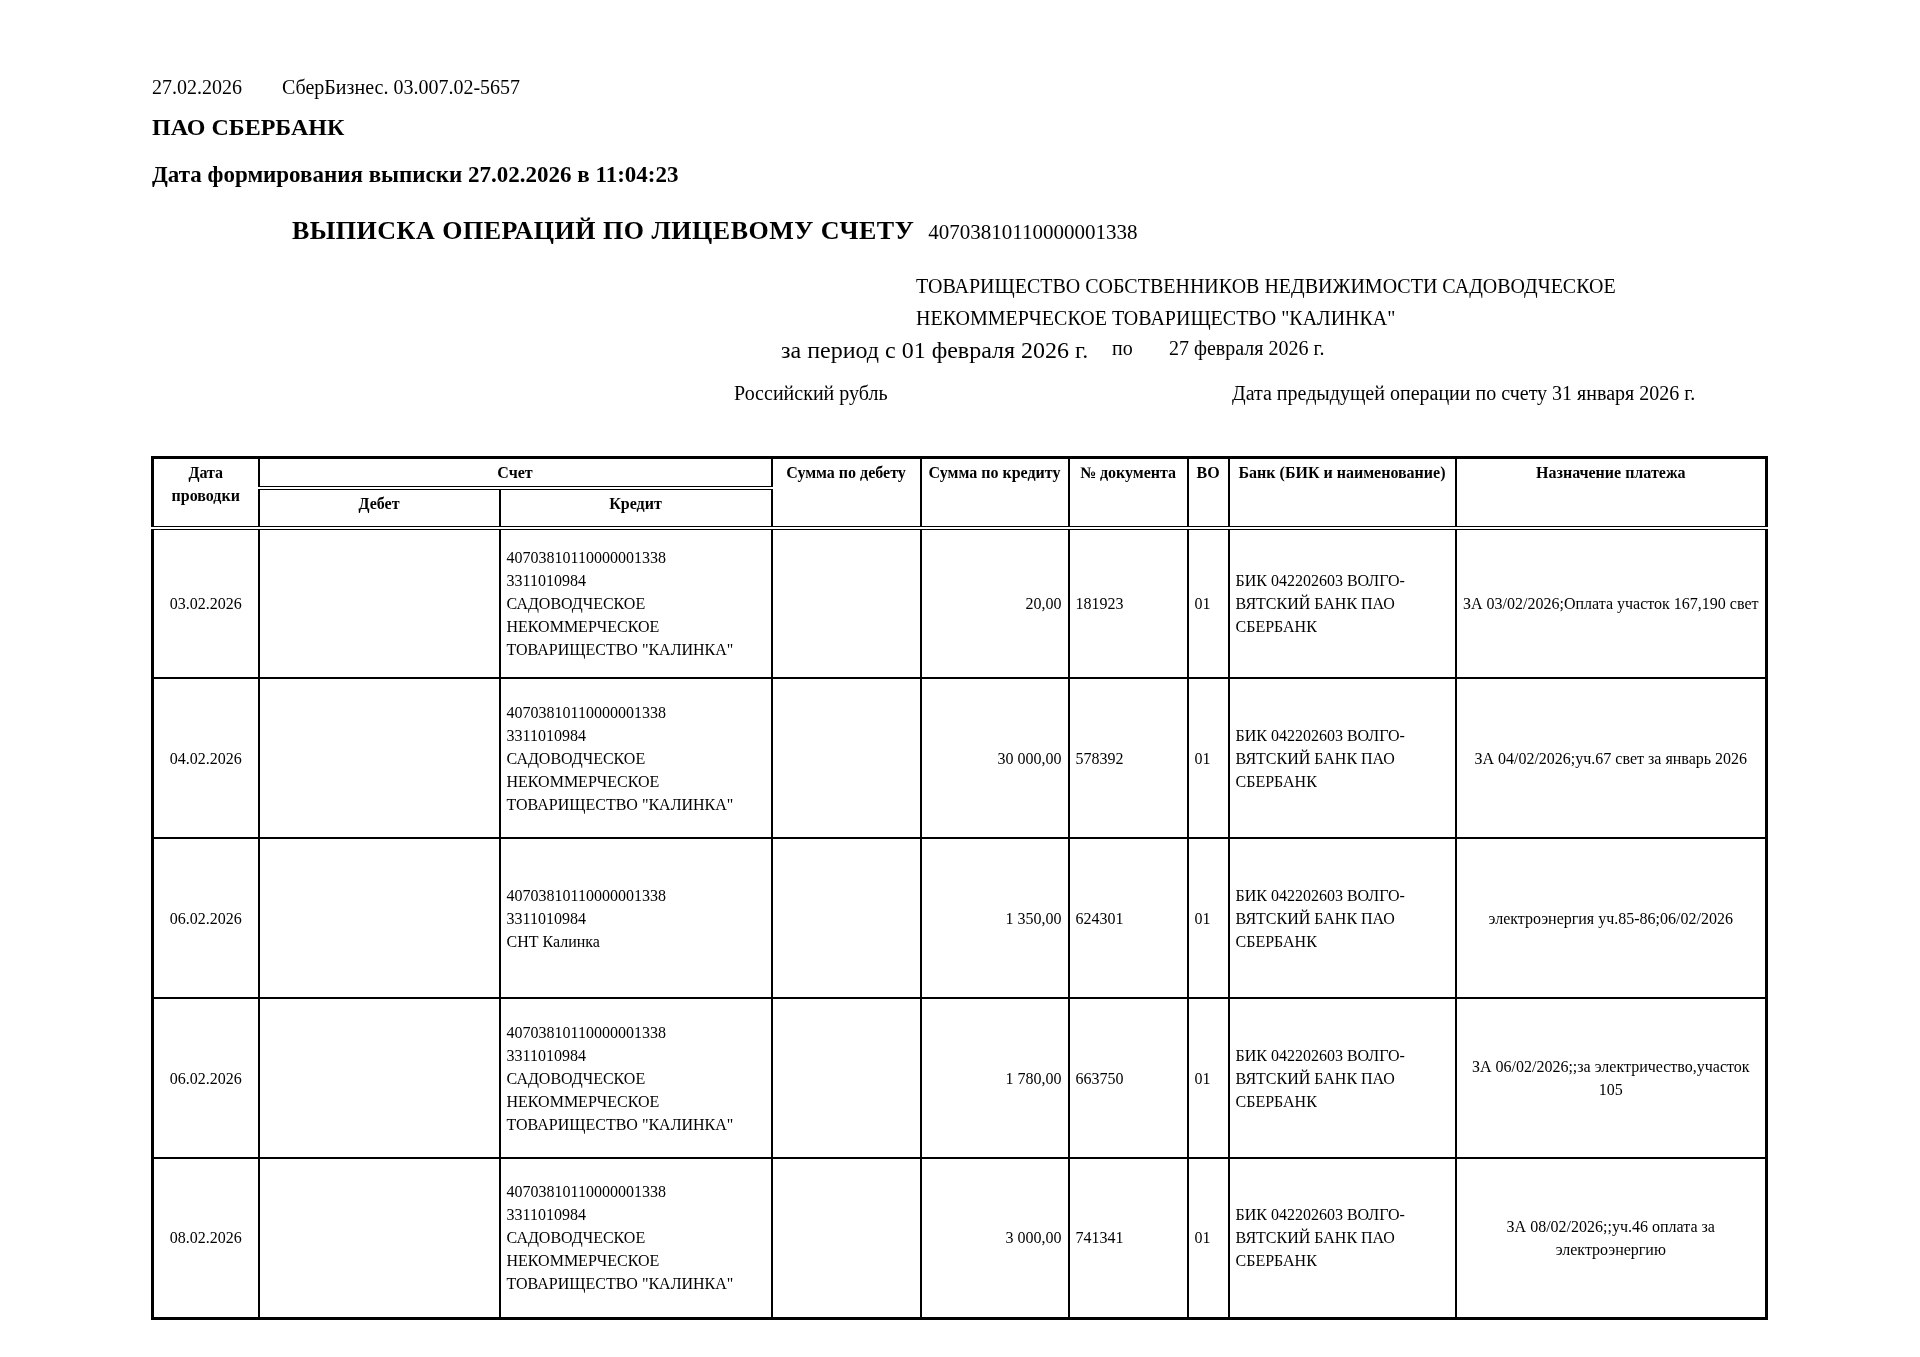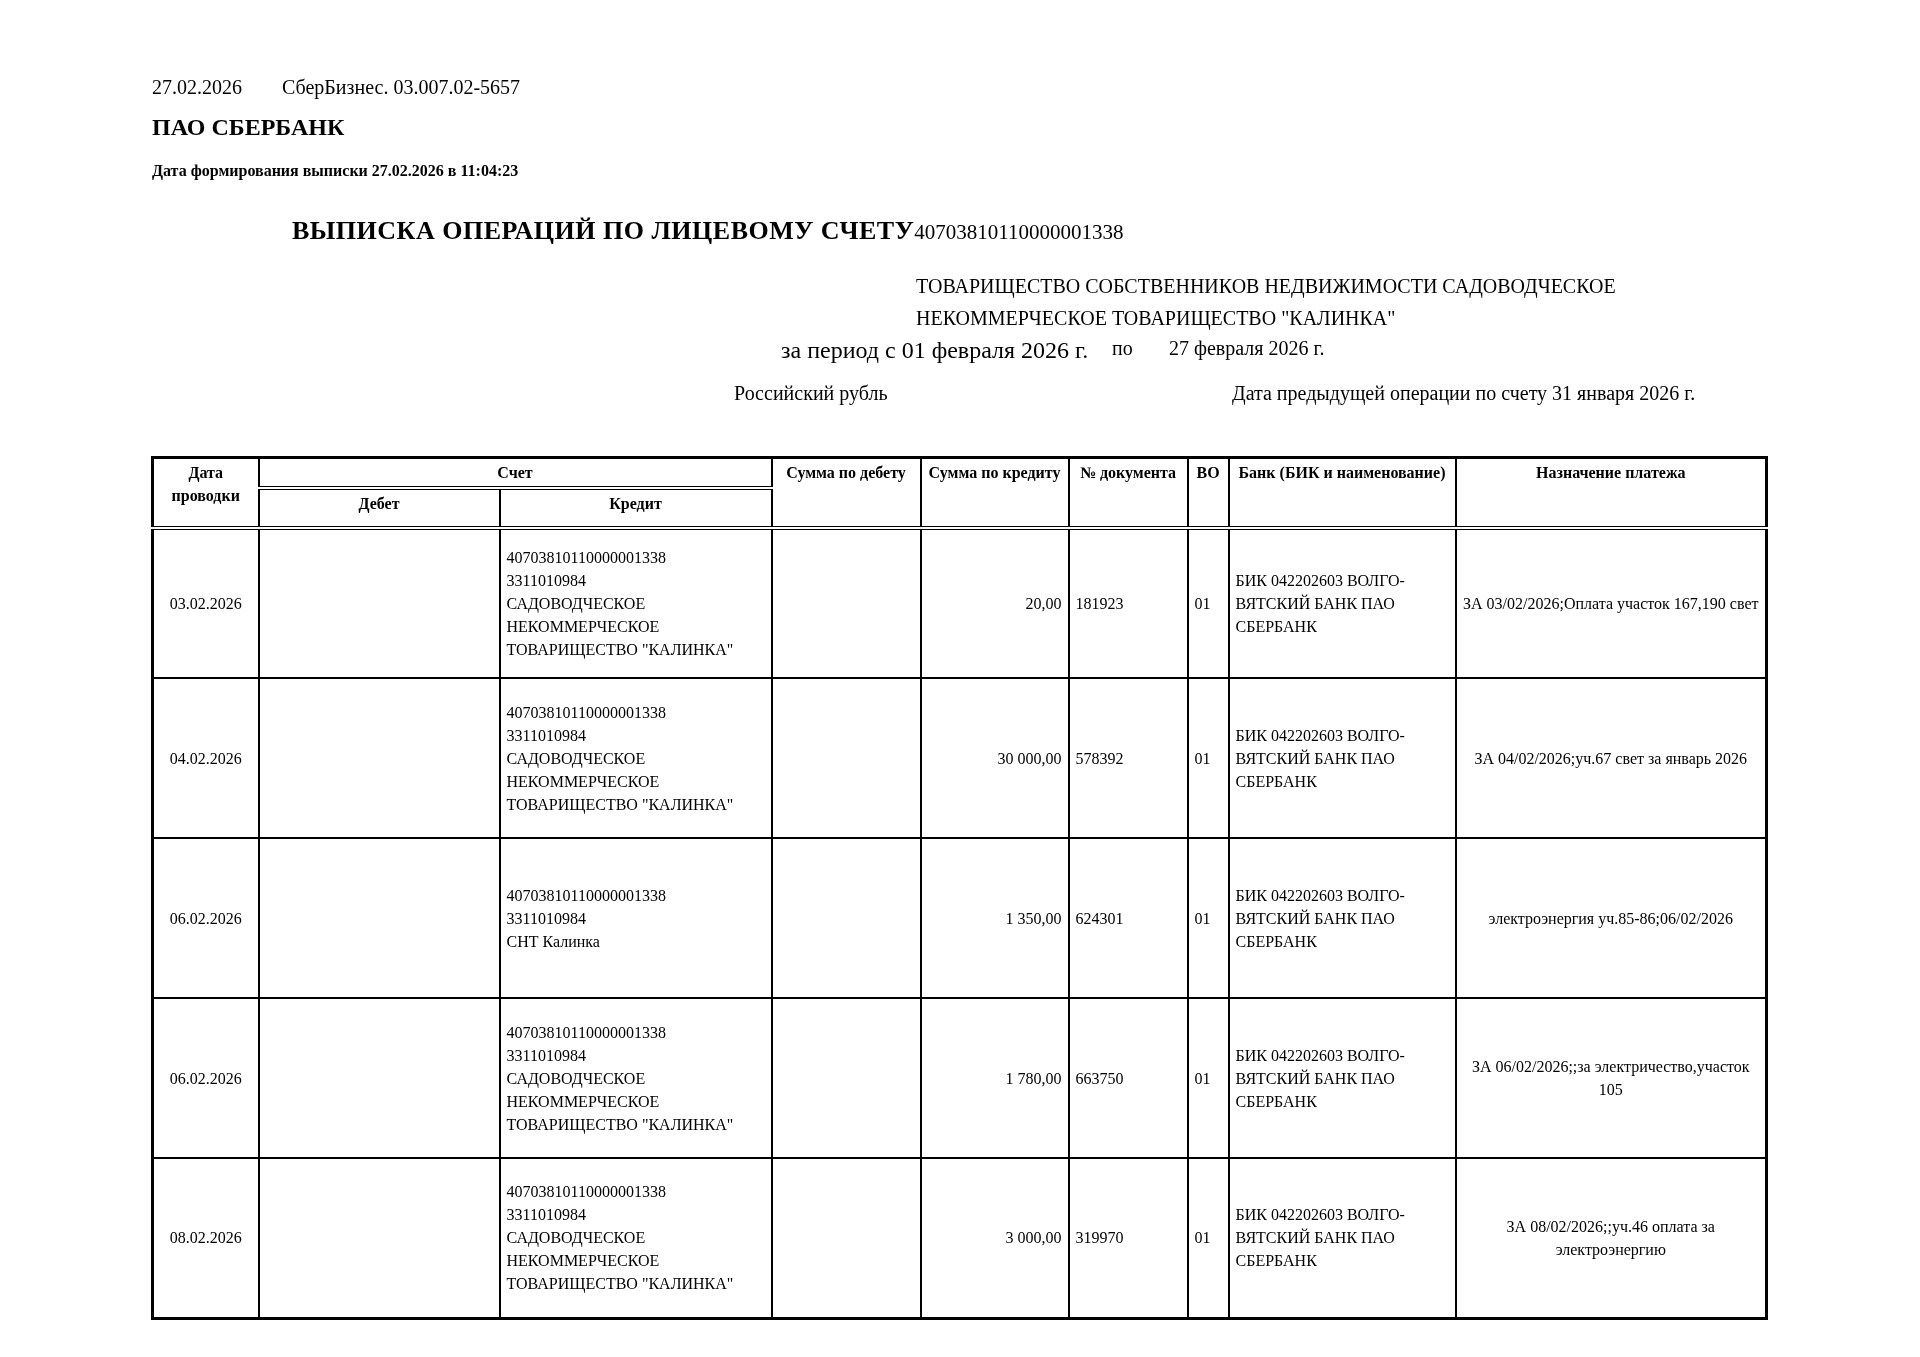--- a/index.html
+++ b/index.html
@@ -7,23 +7,23 @@
     width: 1920px; height: 1357px; position: relative;
     font-family: "Liberation Serif", "DejaVu Serif", serif;
     color: #000;
   }
   .abs { position: absolute; }
 
   
   .meta-line { left: 152px; top: 76px; font-size: 20px; }
   .meta-line .sep { display: inline-block; width: 40px; }
   .bank-name { left: 152px; top: 114px; font-size: 24px; font-weight: bold; }
-  .formed-line { left: 152px; top: 162px; font-size: 16px; font-weight: bold; }
+  .formed-line { left: 152px; top: 162px; font-size: 23px; font-weight: bold; }
 
-  .title-line { left: 292px; top: 216px; display: flex; align-items: baseline; white-space: nowrap; }
+  .title-line { left: 292px; top: 216px; display: flex; align-items: baseline; gap: 14px; white-space: nowrap; }
   .title-line .title { font-size: 26px; font-weight: bold; letter-spacing: 0.5px; }
   .title-line .acct { font-size: 21px; }
 
   .org-block { left: 916px; top: 270px; font-size: 20px; line-height: 32px; white-space: pre-line; }
 
   .period-from { left: 781px; top: 337px; font-size: 24px; }
   .period-conj { left: 1112px; top: 337px; font-size: 20px; }
   .period-to   { left: 1169px; top: 337px; font-size: 20px; }
 
   .currency  { left: 734px;  top: 382px; font-size: 20px; }
@@ -172,20 +172,20 @@
       <tr class="rn">
         <td class="c-date">08.02.2026</td>
         <td class="c-acct"></td>
         <td class="c-acct">40703810110000001338
 3311010984
 САДОВОДЧЕСКОЕ
 НЕКОММЕРЧЕСКОЕ
 ТОВАРИЩЕСТВО "КАЛИНКА"</td>
         <td class="c-amt"></td>
         <td class="c-amt">3 000,00</td>
-        <td class="c-doc">319970</td>
+        <td class="c-doc">741341</td>
         <td class="c-vo">01</td>
         <td class="c-bank">БИК 042202603 ВОЛГО-ВЯТСКИЙ БАНК ПАО СБЕРБАНК</td>
         <td class="c-purpose">ЗА 08/02/2026;;уч.46 оплата за электроэнергию</td>
       </tr>
     </tbody>
   </table>
 </div>
 
 </body></html>

